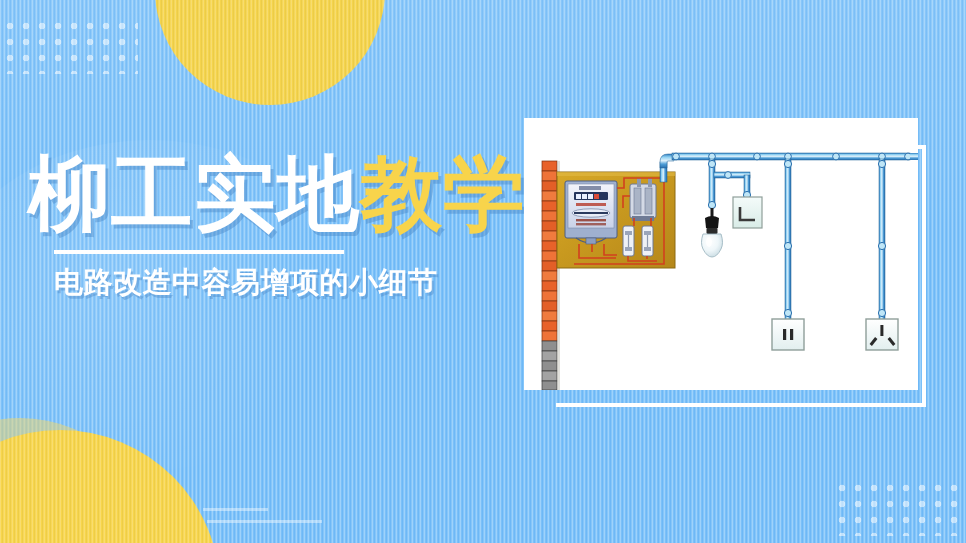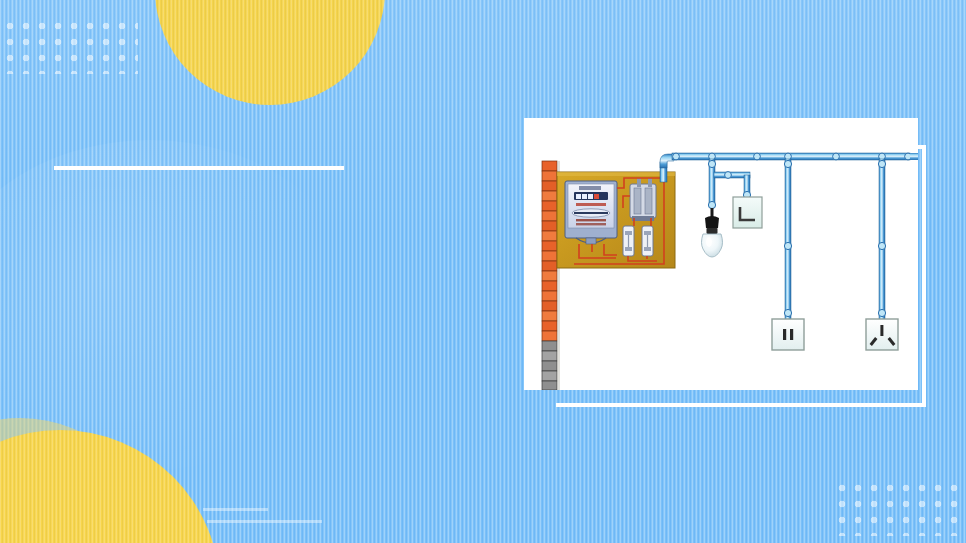--- a/index.html
+++ b/index.html
@@ -175,21 +175,23 @@
 
   <div class="dotgrid top-left"></div>
   <div class="dotgrid bot-right"></div>
 
   <div class="thin-line l1"></div>
   <div class="thin-line l2"></div>
 
   <div class="frame-bracket"></div>
 
   <div class="title-block">
+    <h1 class="main-title"><span class="seg-white">柳工实地</span><span class="seg-yellow">教学</span></h1>
     <div class="divider"></div>
+    <p class="subtitle">电路改造中容易增项的小细节</p>
   </div>
 
   <div class="photo-panel">
     <svg class="diagram" viewBox="0 0 394 272">
       <defs>
         <linearGradient id="pipeH" x1="0" y1="0" x2="0" y2="1">
           <stop offset="0%" stop-color="#2f7dbf"></stop>
           <stop offset="22%" stop-color="#8fd0f2"></stop>
           <stop offset="48%" stop-color="#dff2fc"></stop>
           <stop offset="72%" stop-color="#4f9fd8"></stop>

